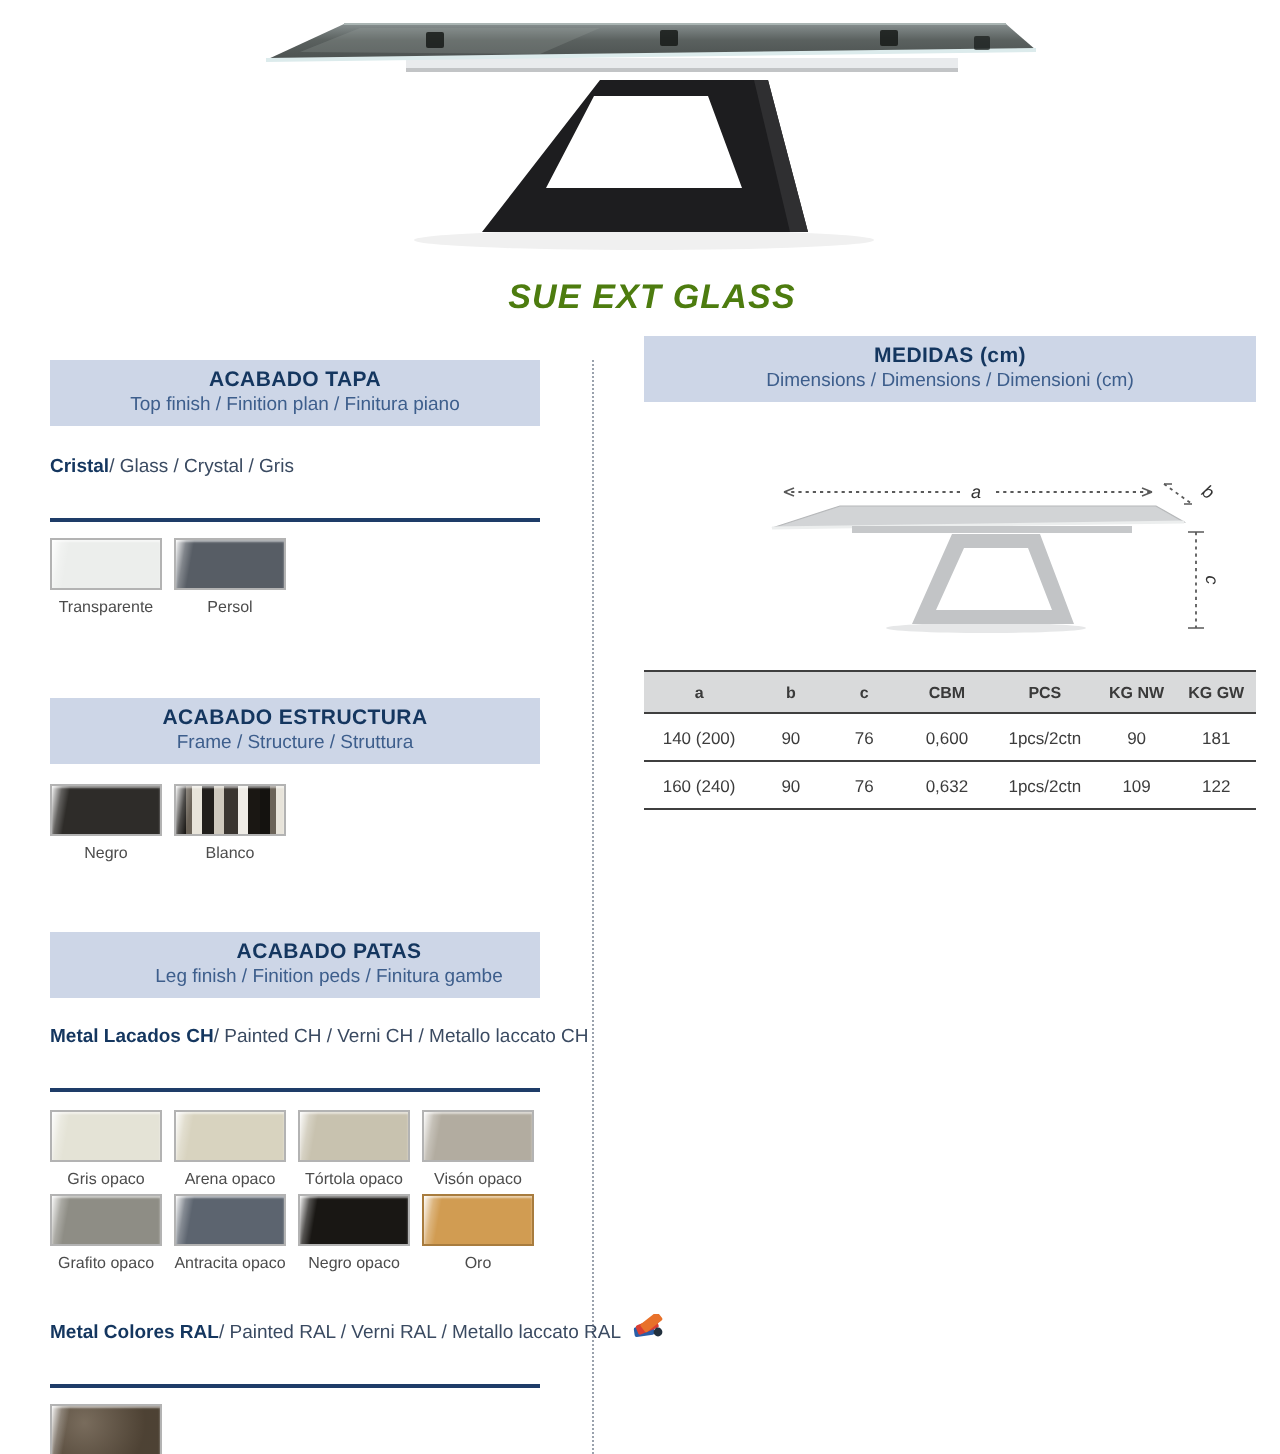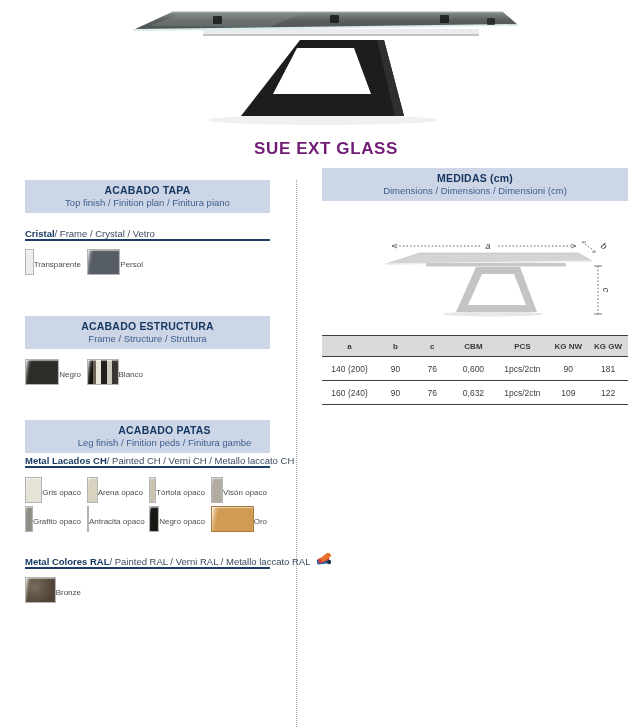--- a/index.html
+++ b/index.html
@@ -2,38 +2,38 @@
 <html><head>
 <meta charset="utf-8">
 <style>
   * { margin:0; padding:0; box-sizing:border-box; }
   html,body { width:640px; height:727px; background:#ffffff; font-family:"Liberation Sans", sans-serif; overflow:hidden; }
   .page { position:relative; width:640px; height:727px; background:#fff; }
 
   .product-image { position:absolute; left:0; top:0; width:640px; height:136px; }
 
   .page-title { position:absolute; left:166px; top:139px; width:320px; text-align:center;
-    font-size:17px; font-weight:800; letter-spacing:.6px; color:#701a75; }
+    font-size:17px; font-weight:800; letter-spacing:.6px; color:#4d7c0f;font-style:italic; }
 
   .divider { position:absolute; left:296px; top:180px; height:547px; border-left:1px dotted #9aa2ad; }
 
   .col-left  { position:absolute; left:25px;  top:180px; width:245px; }
   .col-right { position:absolute; left:322px; top:168px; width:306px; }
 
   .hdr-bar { background:#cdd6e7; text-align:center; padding:4px 2px 5px; }
   .hdr-bar .t1 { font-size:10.5px; font-weight:bold; color:#14365f; letter-spacing:.2px; }
   .hdr-bar .t2 { font-size:9.5px; color:#3d5e8c; margin-top:1px; }
 
   .group-heading { font-size:9.5px; color:#3a4a61; border-bottom:2px solid #1e3c68;
-    padding-bottom:0; white-space:nowrap; display:flex; align-items:flex-end; }
+    padding-bottom:20px; white-space:nowrap; display:flex; align-items:flex-end; }
   .group-heading b { color:#14365f; font-weight:bold; }
   .group-heading .fan { margin-left:6px; position:relative; top:1px; }
 
   .swatch-row { display:flex; flex-wrap:wrap; column-gap:6px; row-gap:3px; }
-  .sw-item { width:56px; display:flex; align-items:center; }
+  .sw-item { width:56px; display:flex; flex-direction:column; align-items:center; }
   .sw { width:56px; height:26px; border:1px solid #b3b3b3; position:relative;
     background-color:#ccc; box-shadow: inset 0 1px 1px rgba(255,255,255,.55); }
   .sw::before { content:""; position:absolute; inset:0;
     background:linear-gradient(100deg, rgba(255,255,255,.95) 0%, rgba(255,255,255,.25) 9%, rgba(255,255,255,0) 16%); }
   .sw-label { font-size:8px; color:#4c4c4c; margin-top:4px; white-space:nowrap; }
 
   .sw.steel { background-image:repeating-linear-gradient(90deg,
       #14120f 0 5px, #6a6257 5px 8px, #e8e4da 8px 13px, #211e1b 13px 19px,
       #cfc9bd 19px 24px, #3a3530 24px 31px, #efece6 31px 36px, #1a1713 36px 42px); }
   .sw.gold { border-color:#a87c3e; }
@@ -42,21 +42,21 @@
   .diagram { display:block; margin:25px auto 0; }
 
   .dim-table { width:100%; border-collapse:collapse; table-layout:fixed; margin-top:17px;
     border-top:1px solid #3f3f3f; }
   .dim-table th { background:#d9dadb; font-size:8px; font-weight:bold; color:#3a3a3a;
     height:21px; border-bottom:1.5px solid #3f3f3f; text-align:center; }
   .dim-table td { font-size:8.5px; color:#3c3c3c; height:24px; text-align:center;
     border-bottom:1.5px solid #3f3f3f; }
 
   .mt15 { margin-top:15px; } .mt8 { margin-top:8px; } .mt41 { margin-top:41px; }
-  .mt10 { margin-top:10px; } .mt35 { margin-top:35px;padding-left:36px; } .mt14 { margin-top:2px; }
+  .mt10 { margin-top:10px; } .mt35 { margin-top:35px;padding-left:36px; } .mt14 { margin-top:14px; }
   .mt9 { margin-top:9px; } .mt20 { margin-top:20px; }
 </style>
 </head>
 <body>
 
 <div class="page">
 
   <svg class="product-image" viewBox="0 0 640 136" aria-hidden="true">
     <defs>
       <linearGradient id="glassGrad" x1="0" y1="0" x2="0" y2="1">
@@ -90,21 +90,21 @@
 
   <div class="col-left">
 
     <div class="hdr-bar">
       <div class="t1">ACABADO TAPA</div>
       <div class="t2">Top finish / Finition plan / Finitura piano</div>
     </div>
 
     <div class="group-heading mt15">
       <b>Cristal</b>
-        <span> / Frame / Crystal / Vetro</span>
+        <span> / Glass / Crystal / Gris</span>
     </div>
 
     <div class="swatch-row mt8">
       <div class="sw-item">
         <div class="sw" style="background-color: rgb(236, 238, 236);"></div>
         <div class="sw-label">Transparente</div>
       </div>
       <div class="sw-item">
         <div class="sw" style="background-color: rgb(87, 93, 101);"></div>
         <div class="sw-label">Persol</div>

